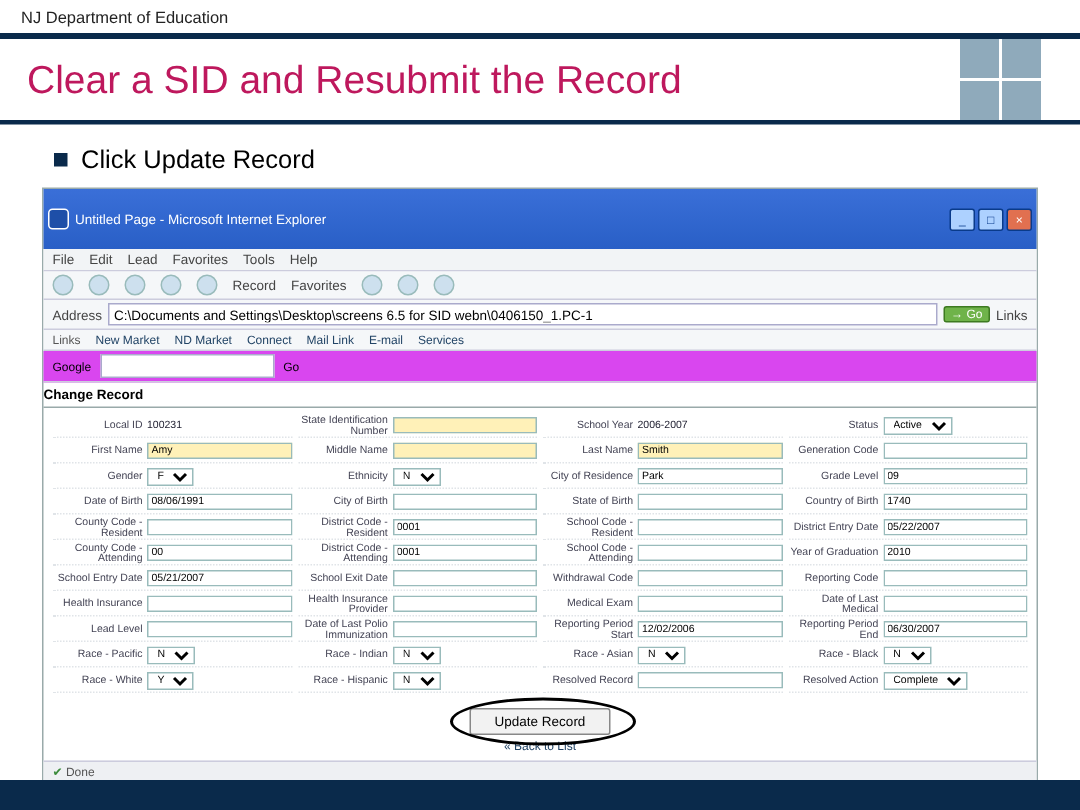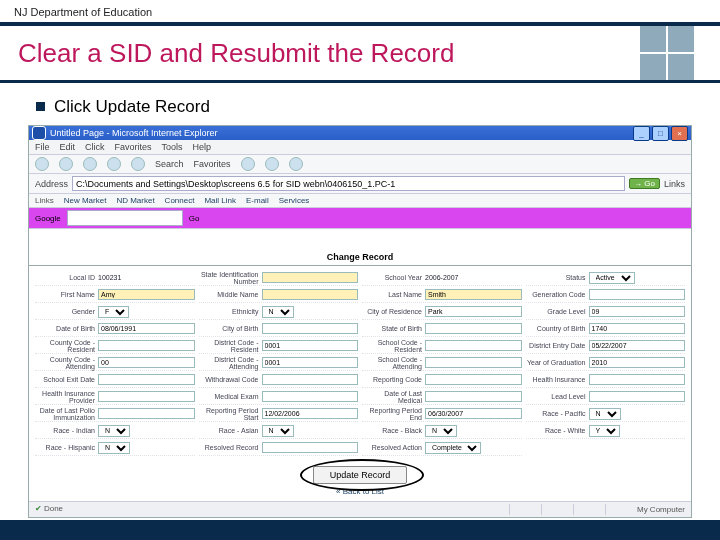--- a/index.html
+++ b/index.html
@@ -7,39 +7,39 @@
   .pre-header{font-size:11px;padding:6px 0 4px 14px;color:#222;}
   .navy-strip{height:4px;background:#0a2a4b;}
   .banner{display:flex;align-items:center;justify-content:space-between;border-bottom:3px solid #0a2a4b;}
   .banner h1{font-size:26px;font-weight:400;margin:8px 0 8px 18px;color:#be185d;}
   .people{display:grid;grid-template-columns:26px 26px;grid-template-rows:26px 26px;gap:2px;margin-right:26px;}
   .people div{background:#8faabb;}
   .bullet{display:flex;align-items:flex-start;margin:14px 0 8px 36px;font-size:17px;}
   .sq{width:9px;height:9px;background:#0a2a4b;margin:5px 9px 0 0;}
   .shot{margin:8px 28px 0 28px;border:1px solid #9aa;}
   
-  .titlebar{background:linear-gradient(#3a6fd8,#295fc6);height:14px;display:flex;align-items:center;justify-content:space-between;padding:0 3px;}
+  .titlebar{background:linear-gradient(#3a6fd8,#295fc6);height:14px;display:flex;align-items:center;justify-content:space-between;padding:13px 3px;}
   .titlebar .t{display:flex;align-items:center;gap:4px;}
   .titlebar .t span{color:#fff;font-size:9px;}
   .ie-icon{width:12px;height:12px;background:#1e4fa8;border:1px solid #fff;border-radius:3px;}
   .winbtns{display:flex;gap:2px;}
   .winbtn{width:15px;height:13px;border:1px solid #093a8a;border-radius:2px;display:flex;align-items:center;justify-content:center;font-size:8px;color:#fff;}
   .winbtn.min,.winbtn.max{background:#add1ff;color:#093a8a;}
   .winbtn.cls{background:#e17050;}
   .menubar{font-size:9px;color:#444;padding:2px 6px;border-bottom:1px solid #ccd;display:flex;gap:10px;background:#f2f4f6;}
   .toolbar{font-size:9px;color:#444;padding:2px 6px;border-bottom:1px solid #ccd;display:flex;gap:10px;align-items:center;background:#f5f7f9;}
   .toolbar .ball{width:12px;height:12px;border-radius:50%;background:#cde0ee;border:1px solid #9bb;}
   .addr{font-size:9px;color:#444;padding:2px 6px;border-bottom:1px solid #ccd;display:flex;gap:4px;align-items:center;background:#f5f7f9;}
   .addr input{flex:1;font-size:9px;height:13px;border:1px solid #aac;background:#fff;padding:0 3px;}
   .go{background:#6fb34a;border:1px solid #3d7a21;color:#fff;font-size:8px;padding:0 4px;border-radius:2px;}
   .linksbar{font-size:8px;color:#555;padding:2px 6px;border-bottom:1px solid #ccd;display:flex;gap:10px;align-items:center;background:#f5f7f9;}
   .linksbar .lnk{color:#246;}
   .google{font-size:8px;padding:2px 6px;border-bottom:1px solid #ccd;display:flex;gap:6px;align-items:center;background:#d946ef;}
   .google input{width:110px;height:12px;font-size:8px;border:1px solid #aac;}
-  .changehdr{font-size:9px;font-weight:bold;text-align:center;padding:3px 0;border-bottom:1px solid #9aa;margin-top:20px;}
+  .changehdr{font-size:9px;font-weight:bold;text-align:left;padding:3px 0;border-bottom:1px solid #9aa;}
   .form{display:grid;grid-template-columns:repeat(4, 1fr);gap:1px 4px;padding:4px 6px;font-size:7px;}
   .cell{display:flex;align-items:center;border-bottom:1px dotted #e0e4e8;min-height:15px;}
   .lbl{color:#445;text-align:right;flex:0 0 60px;padding-right:3px;line-height:1;}
   .val{color:#223;flex:1;overflow:hidden;white-space:nowrap;}
   .val input{width:100%;font-size:7px;border:1px solid #9bb;height:11px;padding:0 2px;box-sizing:border-box;}
   .val.hl input{background:#fff1b8;}
   .updatewrap{display:flex;justify-content:center;padding:6px 0 2px 0;position:relative;}
   .update{font-size:9px;border:1px solid #888;background:#f2f2f2;padding:3px 16px;border-radius:2px;}
   .circle{position:absolute;border:2px solid #000;border-radius:50%;width:120px;height:28px;left:50%;margin-left:-60px;top:-1px;}
   .back{font-size:8px;text-align:center;color:#246;padding:1px 0 5px 0;}
@@ -78,32 +78,32 @@
       </div>
       <div class="winbtns">
         <div class="winbtn min">_</div>
         <div class="winbtn max">□</div>
         <div class="winbtn cls">×</div>
       </div>
     </div>
     <div class="menubar">
       <span>File</span>
       <span>Edit</span>
-      <span>Click</span>
+      <span>Lead</span>
       <span>Favorites</span>
       <span>Tools</span>
       <span>Help</span>
     </div>
     <div class="toolbar">
       <div class="ball"></div>
       <div class="ball"></div>
       <div class="ball"></div>
       <div class="ball"></div>
       <div class="ball"></div>
-      <span>Search</span>
+      <span>Record</span>
       <span>Favorites</span>
       <div class="ball"></div>
       <div class="ball"></div>
       <div class="ball"></div>
     </div>
     <div class="addr">
       <span>Address</span>
       <input value="C:\Documents and Settings\Desktop\screens 6.5 for SID webn\0406150_1.PC-1" style="">
       <span class="go">→ Go</span>
       <span>Links</span>
@@ -223,20 +223,24 @@
       <div class="cell">
           <div class="lbl">School Code - Attending</div>
           <div class="val"><input value="" style=""></div>
         </div>
       <div class="cell">
           <div class="lbl">Year of Graduation</div>
           <div class="val"><input value="2010" style=""></div>
         </div>
 
       <div class="cell">
+          <div class="lbl">School Entry Date</div>
+          <div class="val"><input value="05/21/2007" style=""></div>
+        </div>
+      <div class="cell">
           <div class="lbl">School Exit Date</div>
           <div class="val"><input value="" style=""></div>
         </div>
       <div class="cell">
           <div class="lbl">Withdrawal Code</div>
           <div class="val"><input value="" style=""></div>
         </div>
       <div class="cell">
           <div class="lbl">Reporting Code</div>
           <div class="val"><input value="" style=""></div>
@@ -312,24 +316,17 @@
     </div>
 
     <div class="updatewrap">
       <div class="circle"></div>
       <button class="update">Update Record</button>
     </div>
     <div class="back"><a>« Back to List</a></div>
 
     <div class="status">
       <span><span class="tick">✔</span> <span>Done</span></span>
-      <span class="r">
-        <span class="seg"></span>
-          <span class="seg"></span>
-          <span class="seg"></span>
-          <span class="seg"></span>
-        <span>My Computer</span>
-      </span>
     </div>
   </div>
 
   <div class="footer"></div>
 </div>
 
 </body></html>

